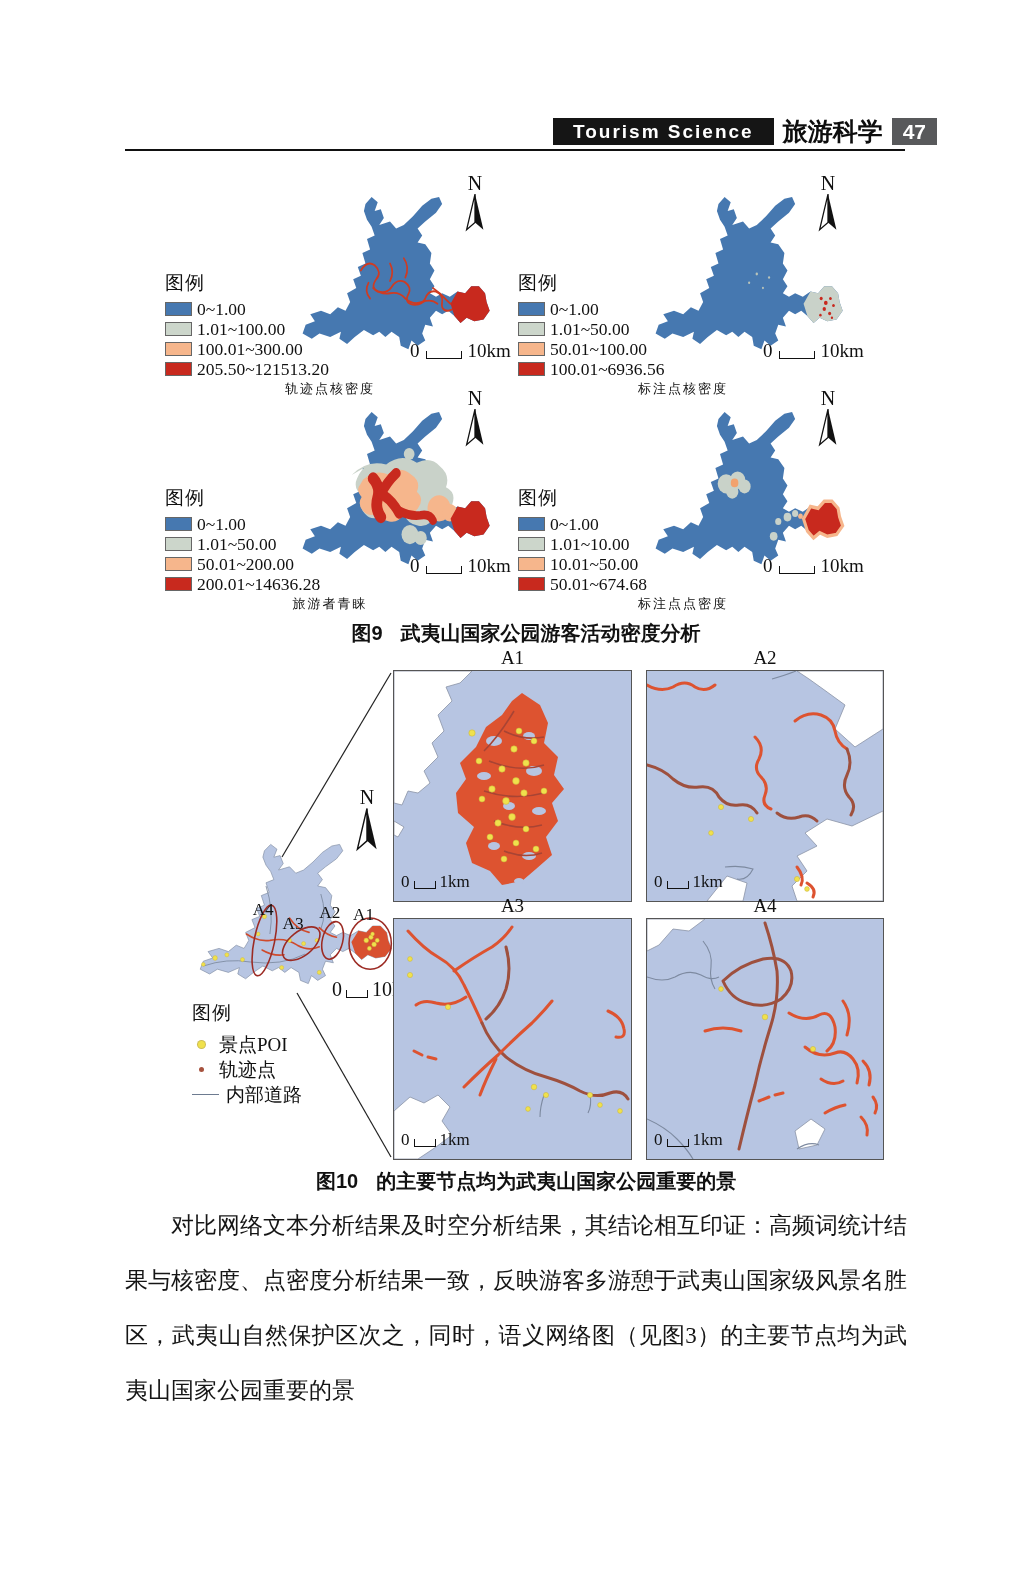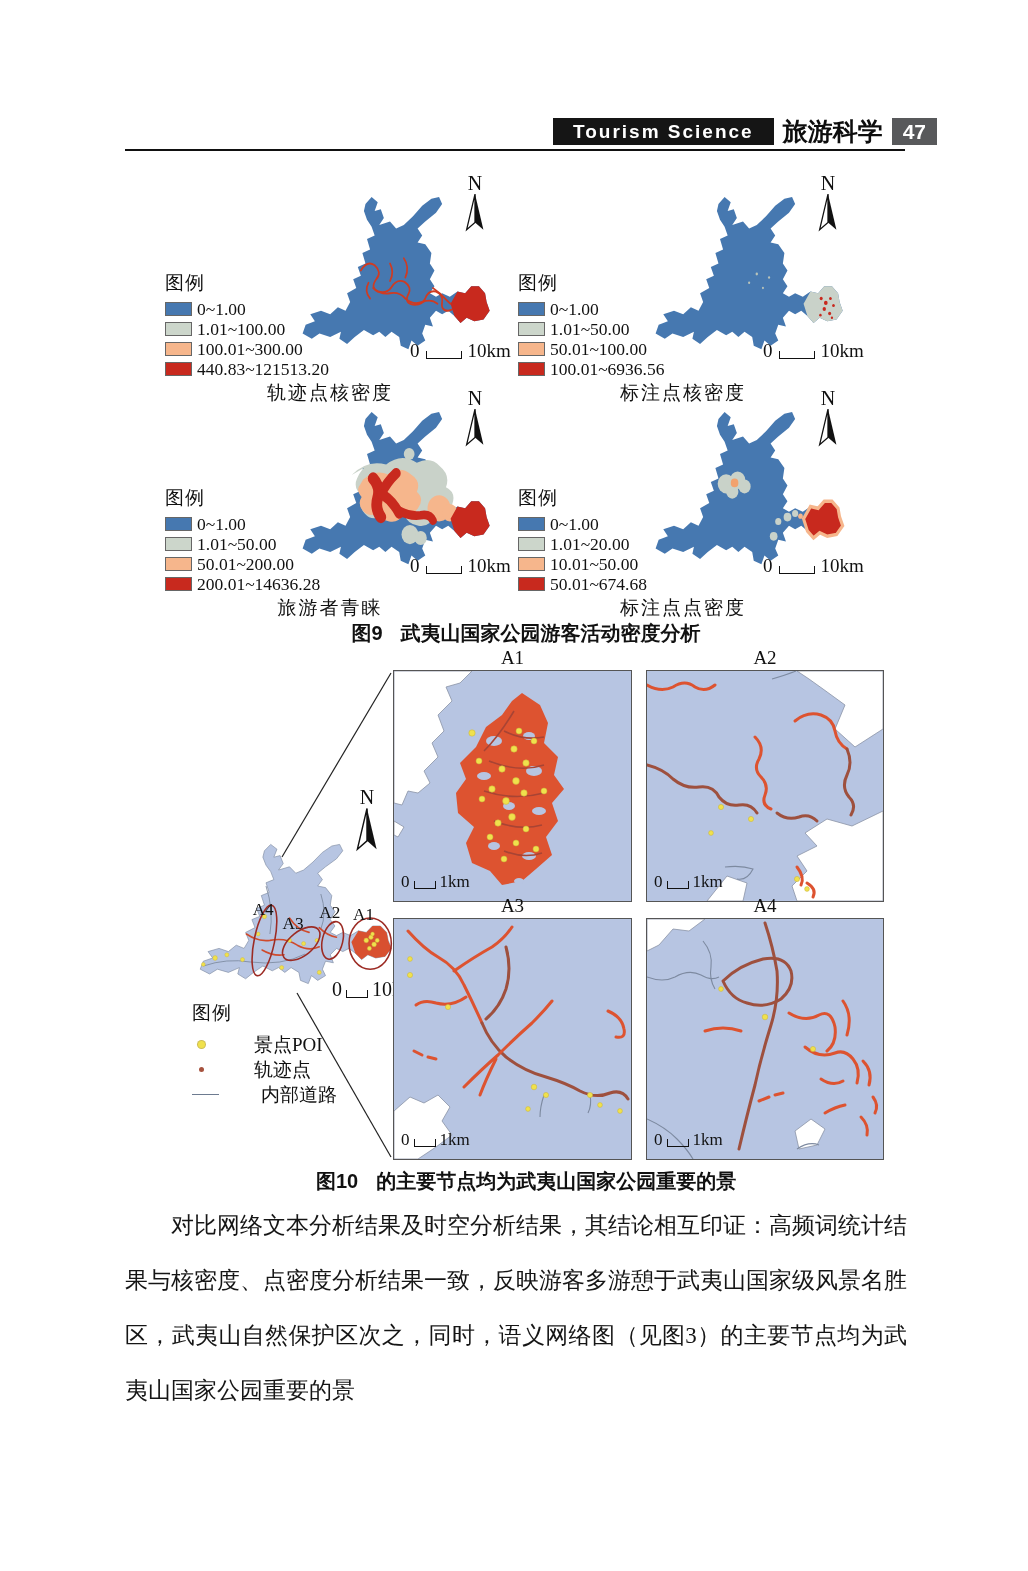--- a/index.html
+++ b/index.html
@@ -12,21 +12,21 @@
   .hdr-en{background:#151515;color:#fff;font:bold 19px/27px "Liberation Sans","DejaVu Sans",sans-serif;
           padding:0 20px;letter-spacing:2px;}
   .hdr-cn{color:#0d0d0d;font:bold 25px/27px "Liberation Sans","DejaVu Sans",sans-serif;padding:0 9px;}
   .hdr-page{background:var(--header-gray);color:#fff;font:bold 21px/27px "Liberation Sans","DejaVu Sans",sans-serif;padding:0 11px;}
   .hrule{position:absolute;left:125px;top:149px;width:780px;height:2px;background:#111;}
 
   
   .mapcell{position:absolute;width:380px;height:235px;}
   .parksvg{position:absolute;left:150px;top:22px;width:230px;height:175px;}
   .mcaption{position:absolute;left:95px;top:212px;width:220px;text-align:center;
-            font-size:19px;color:#111;letter-spacing:2px;}
+            font-size:13px;color:#111;letter-spacing:2px;}
   .legend{position:absolute;left:40px;top:102px;}
   .ltitle{font-size:19px;margin-bottom:3px;letter-spacing:1px;}
   .lrow{display:flex;align-items:center;height:20px;}
   .sw{display:inline-block;width:25px;height:12px;border:1px solid #666;margin-right:5px;flex:none;}
   .ltxt{font-size:17.5px;white-space:nowrap;}
 
   
   .north{position:absolute;text-align:center;width:30px;}
   .north .nlab{font-size:20px;display:block;line-height:18px;}
   .narrow{display:block;margin:0 auto;}
@@ -43,21 +43,21 @@
 
   
   .panelwrap{position:absolute;}
   .plabel{height:22px;text-align:center;font-size:19px;line-height:20px;}
   .pmap{display:block;border:1px solid #555;background:var(--park-fill);}
   .pscale{position:absolute;left:8px;bottom:10px;font-size:17px;}
   .pscale .prow{display:flex;align-items:baseline;}
   .connectors{position:absolute;left:235px;top:650px;width:165px;height:515px;}
   .ovlegend{position:absolute;left:192px;top:1000px;}
   .ovlegend .ltitle{font-size:19px;margin-bottom:6px;}
-  .ovrow{display:flex;align-items:center;height:25px;font-size:19px;gap:35px;}
+  .ovrow{display:flex;align-items:center;height:25px;font-size:19px;}
   .dot{display:inline-block;width:7px;height:7px;border-radius:50%;margin:0 14px 0 6px;flex:none;}
   .dot.poi{background:var(--poi-yellow);box-shadow:0 0 0 1px #cdbd55;}
   .dot.trk{background:#a6523e;width:5px;height:5px;margin:0 15px 0 7px;}
   .roadline{display:inline-block;width:27px;height:0;border-top:1.6px solid #6d7b90;margin-right:7px;flex:none;}
 
   
   .bodytext{position:absolute;left:125px;top:1198px;width:782px;
             font-size:23px;line-height:55px;text-align:justify;color:#151515;}
   .bodytext p{margin:0;}
   .bodytext p.indent{text-indent:2em;}
@@ -123,21 +123,21 @@
       <div class="lrow">
           <span class="sw" style="background: rgb(204, 214, 203);"></span>
           <span class="ltxt">1.01~100.00</span>
         </div>
       <div class="lrow">
           <span class="sw" style="background: rgb(246, 182, 140);"></span>
           <span class="ltxt">100.01~300.00</span>
         </div>
       <div class="lrow">
           <span class="sw" style="background: rgb(200, 41, 30);"></span>
-          <span class="ltxt">440.83~121513.20</span>
+          <span class="ltxt">205.50~121513.20</span>
         </div>
     </div>
     <div class="scalebar" style="left:285px;top:172px;">
       <span>0</span>
         <div class="bracket b34"></div>
         <span>10km</span>
     </div>
     <div class="mcaption">轨迹点核密度</div>
   </div>
 
@@ -275,21 +275,21 @@
       </svg>
     </div>
     <div class="legend">
       <div class="ltitle">图例</div>
       <div class="lrow">
           <span class="sw" style="background: rgb(70, 120, 176);"></span>
           <span class="ltxt">0~1.00</span>
         </div>
       <div class="lrow">
           <span class="sw" style="background: rgb(204, 214, 203);"></span>
-          <span class="ltxt">1.01~20.00</span>
+          <span class="ltxt">1.01~10.00</span>
         </div>
       <div class="lrow">
           <span class="sw" style="background: rgb(246, 182, 140);"></span>
           <span class="ltxt">10.01~50.00</span>
         </div>
       <div class="lrow">
           <span class="sw" style="background: rgb(200, 41, 30);"></span>
           <span class="ltxt">50.01~674.68</span>
         </div>
     </div>

